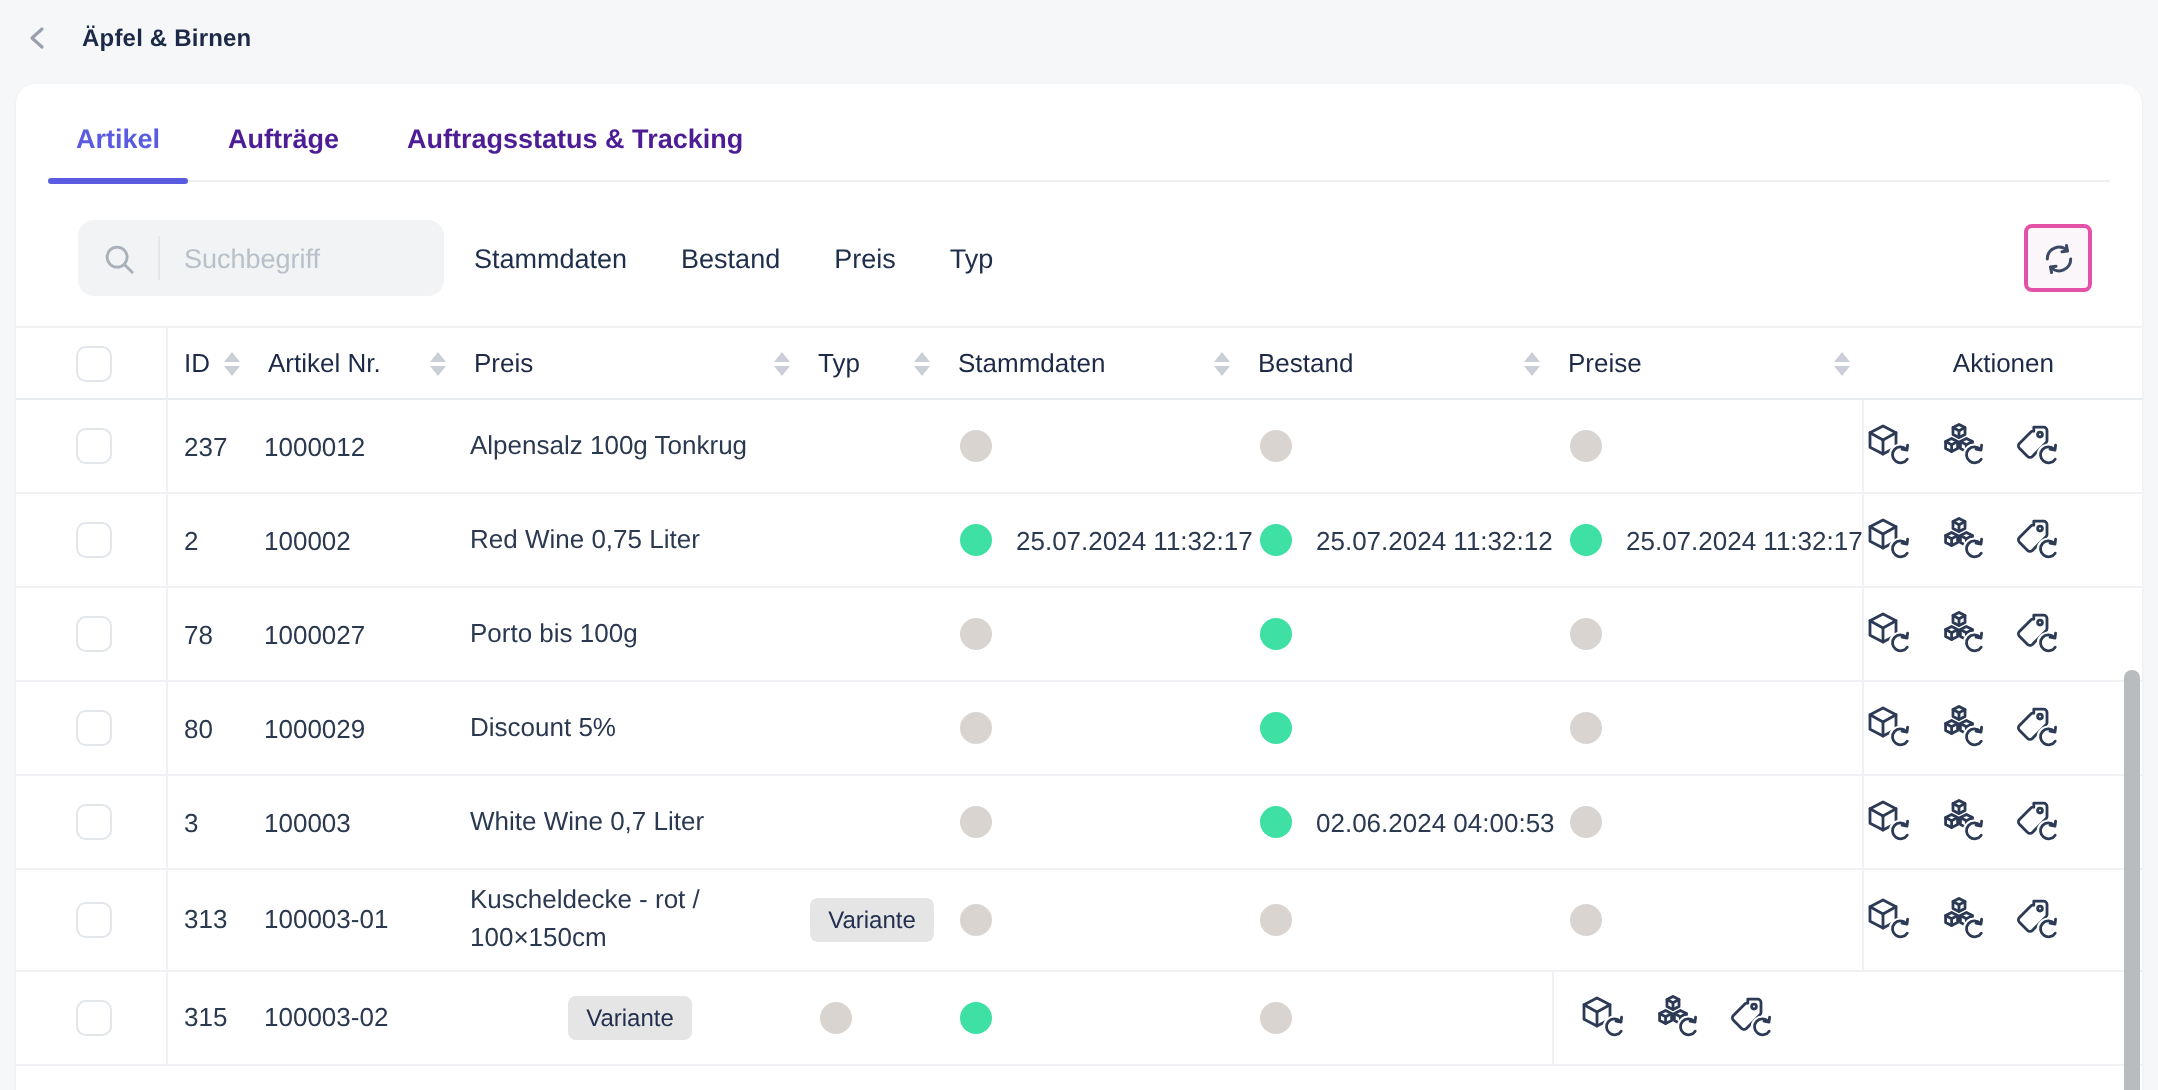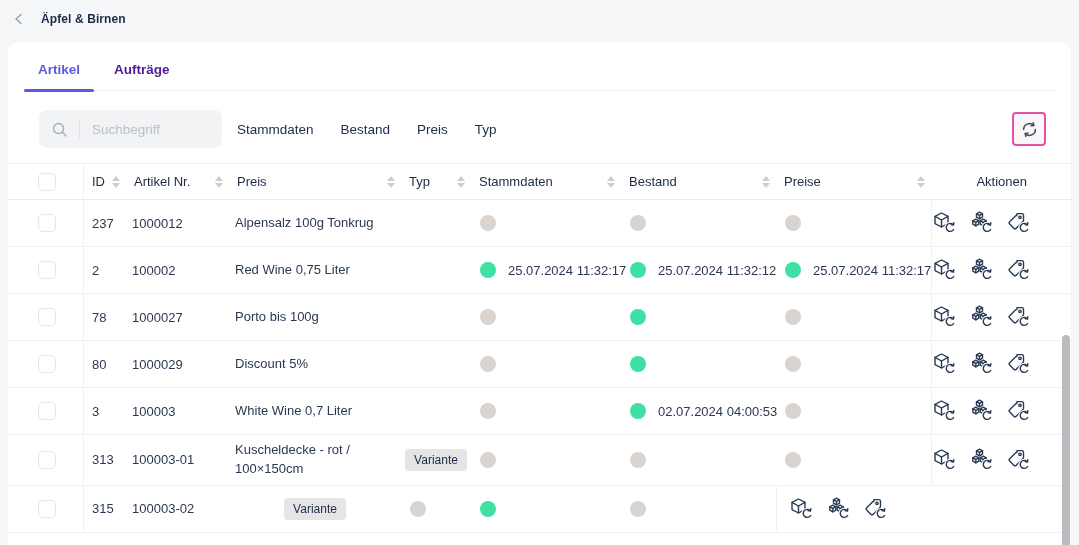--- a/index.html
+++ b/index.html
@@ -95,20 +95,21 @@
     </svg>
   </span>
   <span class="page-title">Äpfel &amp; Birnen</span>
 </div>
 
 <div class="card">
 
   <div class="tabs">
     <div class="tab active">Artikel</div>
     <div class="tab">Aufträge</div>
+    <div class="tab">Auftragsstatus &amp; Tracking</div>
   </div>
 
   <div class="toolbar">
     <div class="searchbox">
       <span class="icon-area">
         <svg width="17" height="17" viewBox="0 0 18 18">
           <circle cx="8" cy="8" r="5.3" fill="none" stroke="#a8b0ba" stroke-width="1.5"></circle>
           <line x1="12" y1="12" x2="16" y2="16" stroke="#a8b0ba" stroke-width="1.5" stroke-linecap="round"></line>
         </svg>
       </span>
@@ -442,21 +443,21 @@
     <div class="cell cell-name">White Wine 0,7 Liter</div>
     <div class="cell cell-typ">
       
     </div>
     <div class="cell cell-status">
       <span class="dot off"></span>
       <span class="ts"></span>
     </div>
     <div class="cell cell-status">
       <span class="dot on"></span>
-      <span class="ts">02.07.2024 04:00:53</span>
+      <span class="ts">02.06.2024 04:00:53</span>
     </div>
     <div class="cell cell-status">
       <span class="dot off"></span>
       <span class="ts"></span>
     </div>
     <div class="cell-actions">
       <span class="action-icon">
         <svg width="24" height="24" viewBox="0 0 24 24">
           <path d="M9.5 2 16 5.4v7.2L9.5 16 3 12.6V5.4z"></path>
           <path d="M3 5.4 9.5 9 16 5.4"></path>

